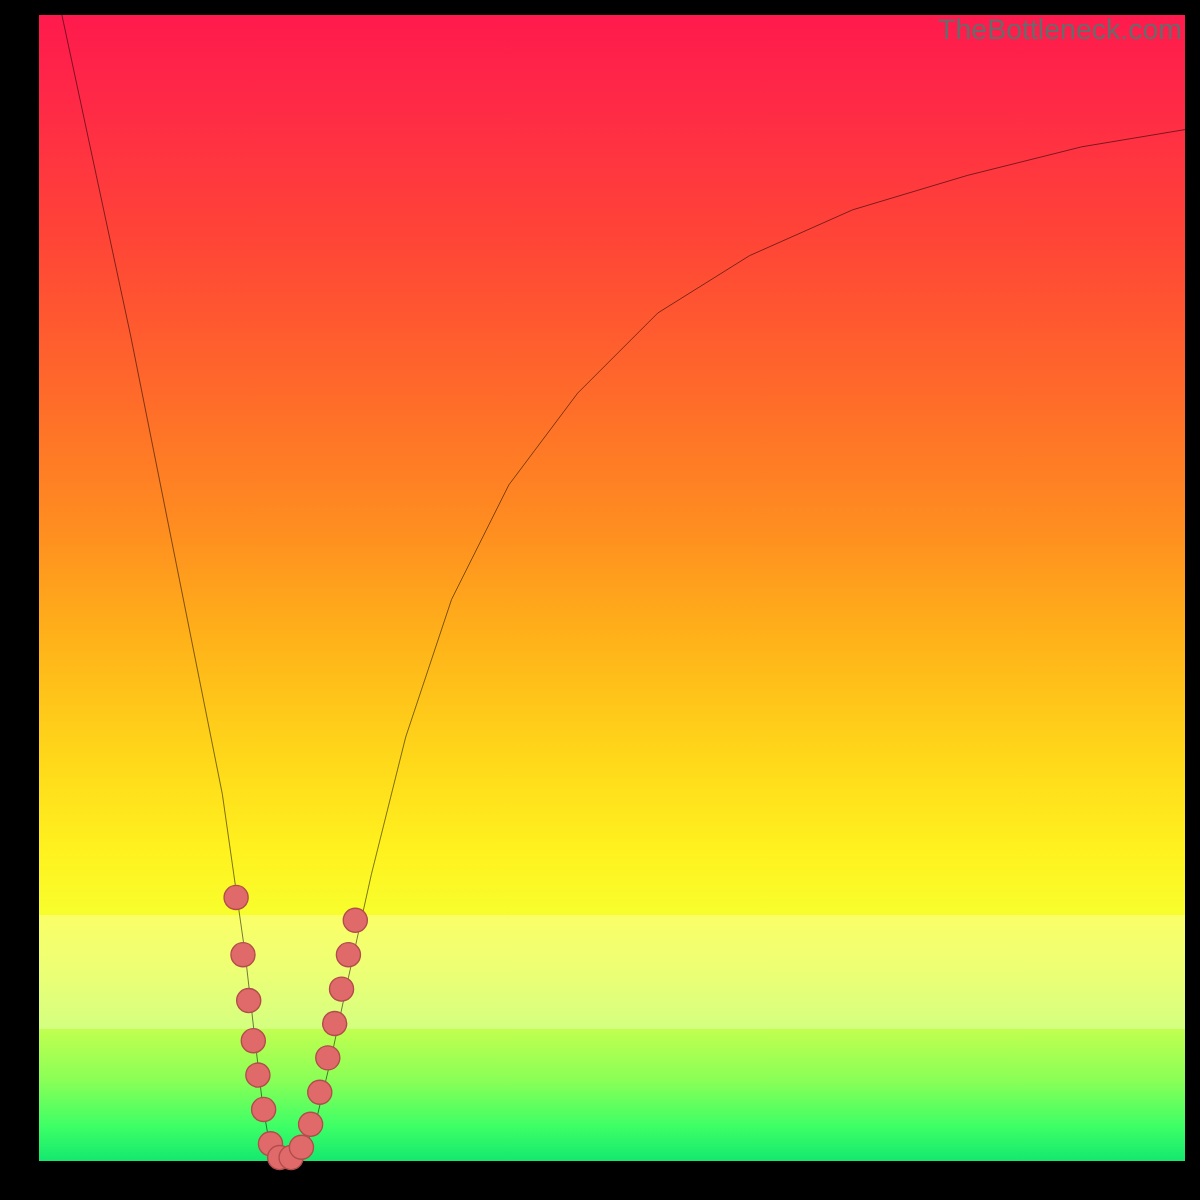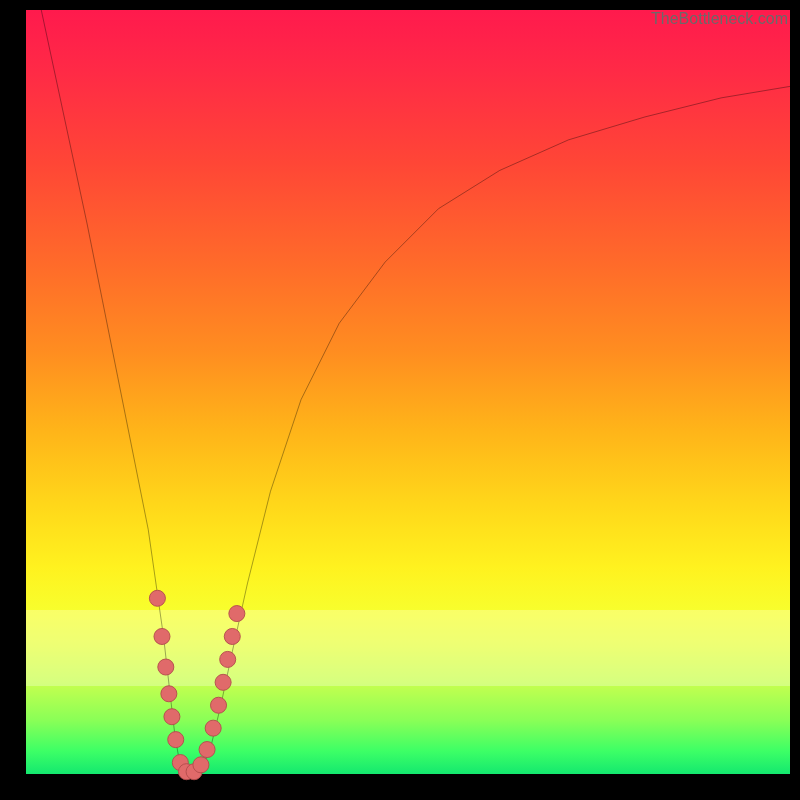--- a/index.html
+++ b/index.html
@@ -57,21 +57,21 @@
     top: 0;
     width: 100%;
     height: 100%;
     overflow: visible;
   }
   .watermark {
     position: absolute;
     top: 10px;
     right: 12px;
     color: #6a6a6a;
-    font-size: 16px;
+    font-size: 19px;
     font-weight: 500;
     letter-spacing: 0px;
     user-select: none;
     pointer-events: none;
   }
 </style>
 </head>
 <body>
 
 <div class="frame">

